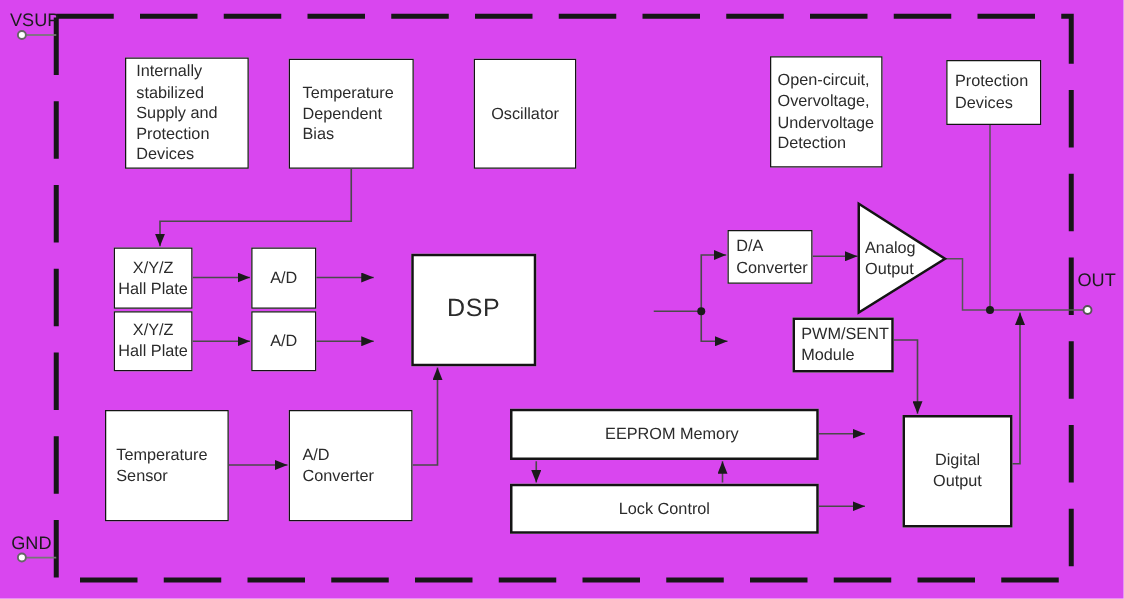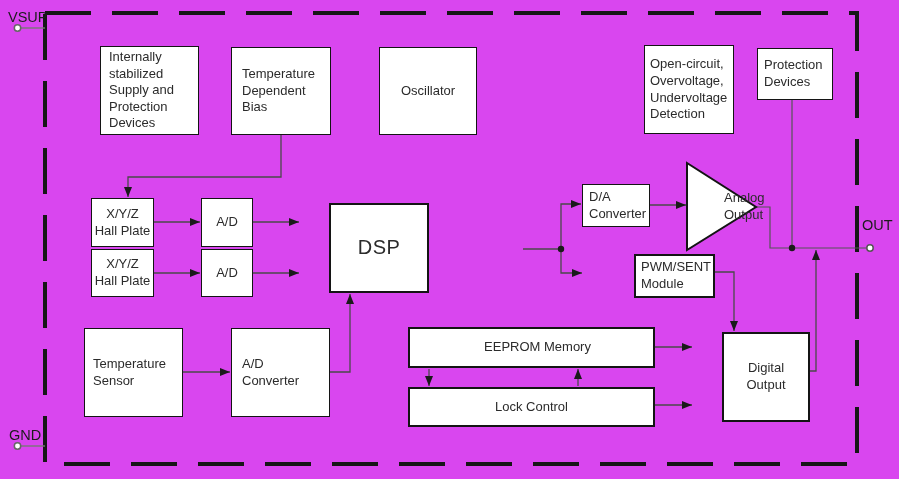--- a/index.html
+++ b/index.html
@@ -81,24 +81,24 @@
 stabilized
 Supply and
 Protection
 Devices</span>
   </div>
   <div class="box" style="left:231px; top:47px; width:100px; height:88px; padding-left:10px;">
     <span class="lbl">Temperature
 Dependent
 Bias</span>
   </div>
-  <div class="box center" style="left:379px; top:47px; width:98px; height:88px;">
+  <div class="box center" style="left:379px; top:47px; width:82px; height:88px;">
     <span class="lbl">Oscillator</span>
   </div>
-  <div class="box" style="left:644px; top:45px; width:90px; height:89px; padding-left:5px;">
+  <div class="box" style="left:616px; top:45px; width:90px; height:89px; padding-left:5px;">
     <span class="lbl">Open-circuit,
 Overvoltage,
 Undervoltage
 Detection</span>
   </div>
   <div class="box" style="left:757px; top:48px; width:76px; height:52px; padding-left:6px;">
     <span class="lbl">Protection
 Devices</span>
   </div>
 
@@ -122,21 +122,21 @@
   </div>
 
   <div class="box" style="left:582px; top:184px; width:68px; height:43px; padding-left:6px;">
     <span class="lbl">D/A
 Converter</span>
   </div>
   <div class="box thick" style="left:605px; top:254px; width:81px; height:44px; padding-left:5px;">
     <span class="lbl">PWM/SENT
 Module</span>
   </div>
-  <div class="tri-label" style="left:692px; top:185px; width:62px; height:44px;margin-left:32px;">
+  <div class="tri-label" style="left:692px; top:185px; width:62px; height:44px;">
     <span class="lbl">Analog
 Output</span>
   </div>
 
   <div class="box" style="left:84px; top:328px; width:99px; height:89px; padding-left:8px;">
     <span class="lbl">Temperature
 Sensor</span>
   </div>
   <div class="box" style="left:231px; top:328px; width:99px; height:89px; padding-left:10px;">
     <span class="lbl">A/D

